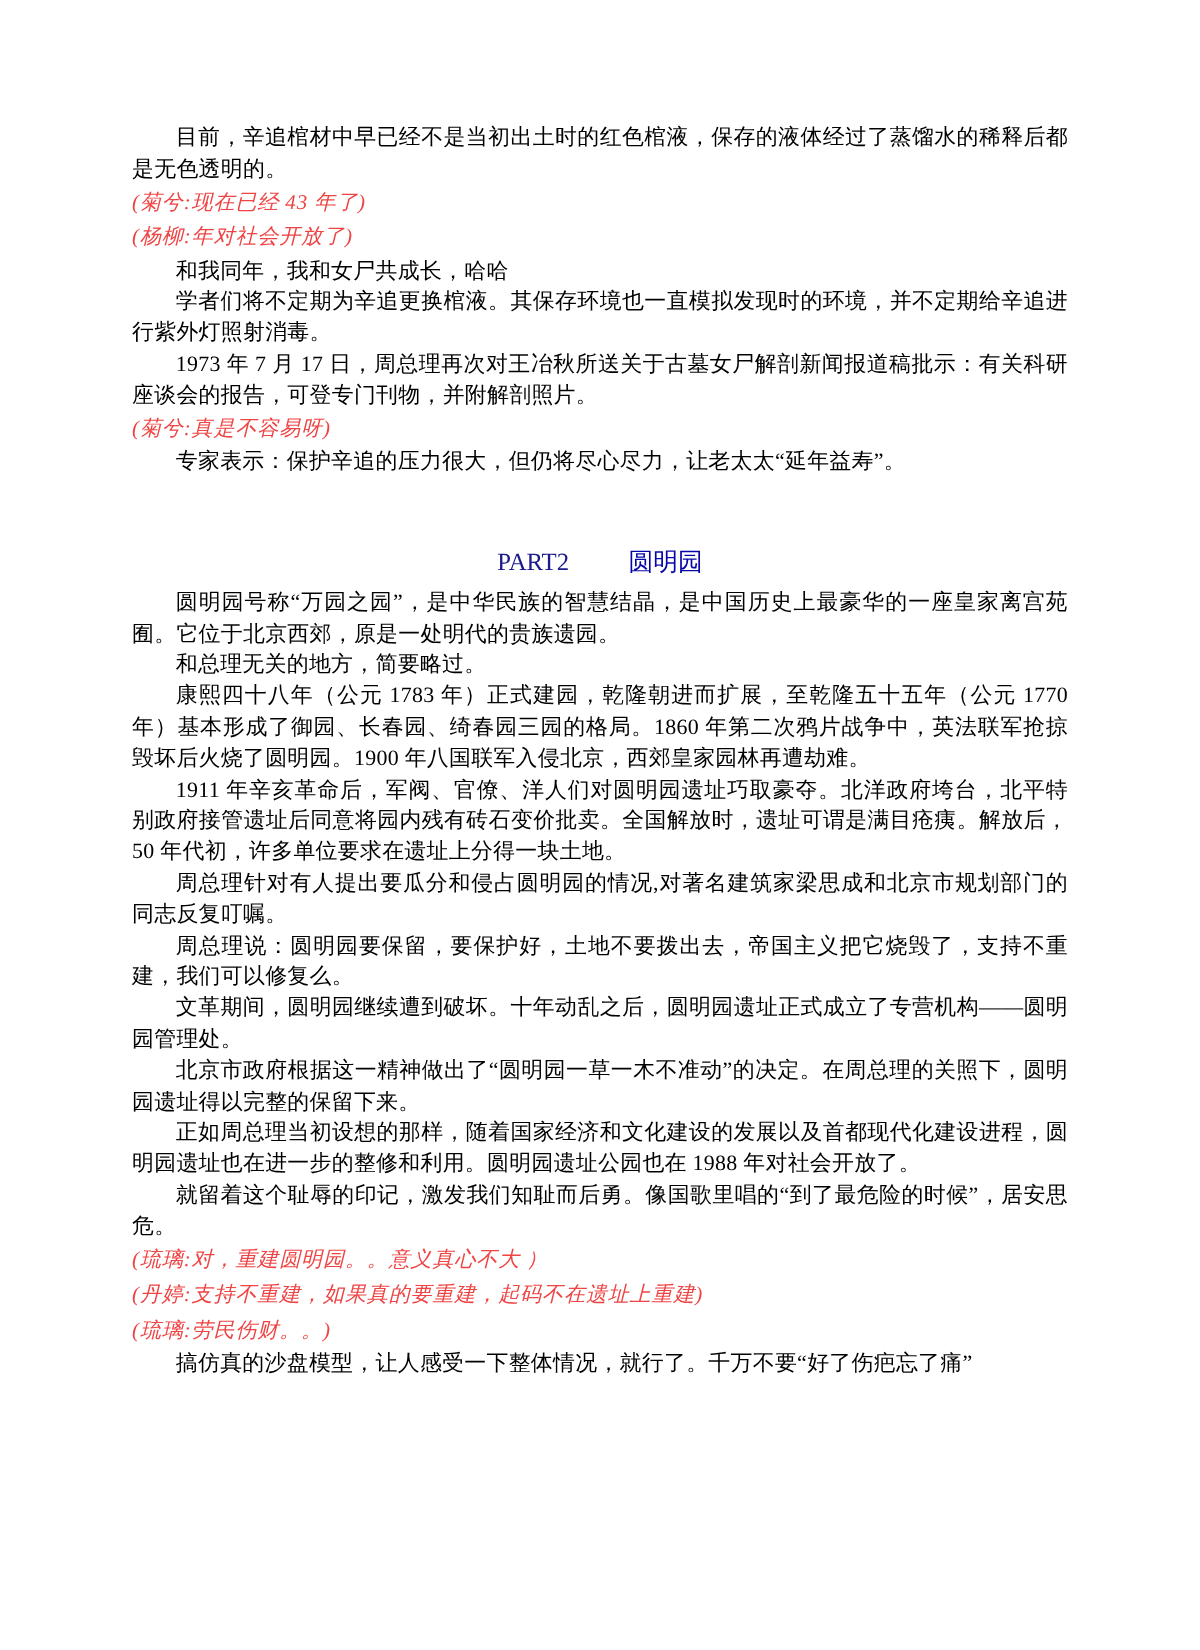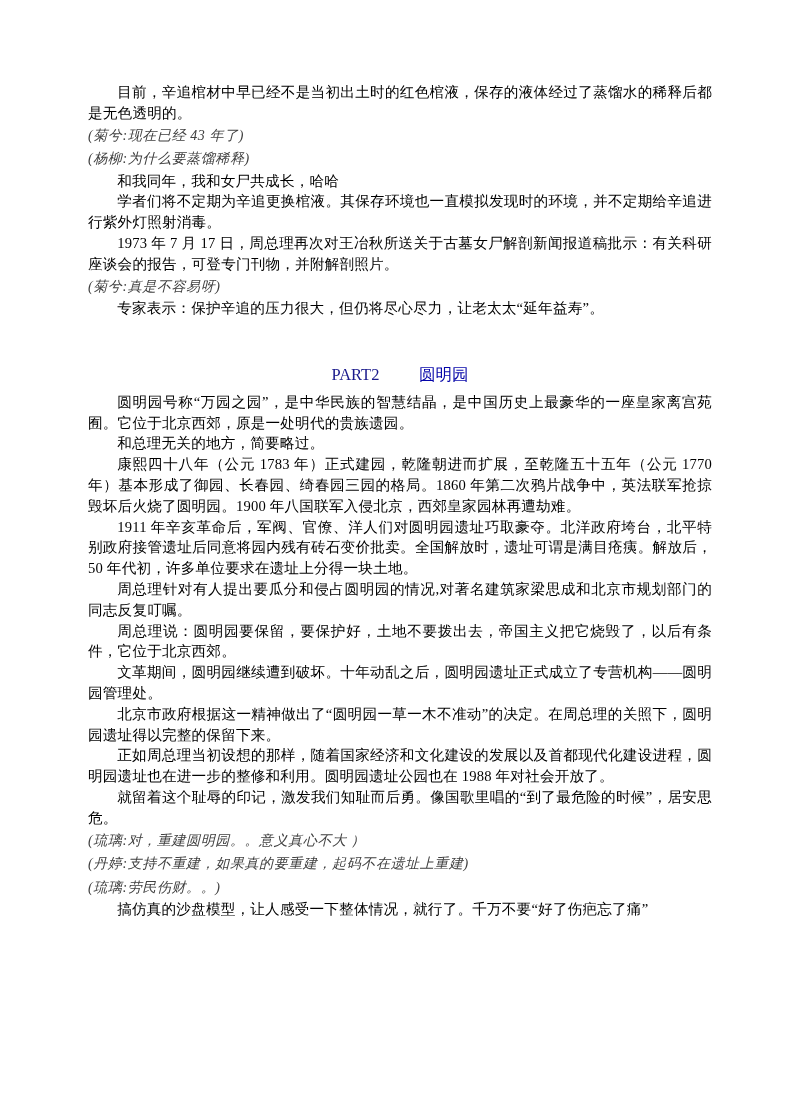--- a/index.html
+++ b/index.html
@@ -26,21 +26,21 @@
     text-align: justify;
     text-indent: 2em;
     letter-spacing: 0.2px;
   }
   p.comment {
     margin: 0;
     padding: 1px 0;
     font-size: 14px;
     line-height: 21.5px;
     font-style: italic;
-    color: #404040;
+    color: #ef4444;
     text-indent: 0;
     letter-spacing: 0.6px;
   }
   h2.part-heading {
     margin: 45px 0 6px 0;
     text-align: center;
     font-weight: normal;
     font-size: 16.5px;
     line-height: 22px;
     color: #1A1A8C;
@@ -52,39 +52,39 @@
   }
 </style>
 </head>
 <body>
 
 <div class="page">
 
   <section>
     <p class="body">目前，辛追棺材中早已经不是当初出土时的红色棺液，保存的液体经过了蒸馏水的稀释后都是无色透明的。</p>
     <p class="comment">(菊兮:现在已经 43 年了)</p>
-    <p class="comment">(杨柳:为什么要蒸馏稀释)</p>
+    <p class="comment">(杨柳:年对社会开放了)</p>
     <p class="body">和我同年，我和女尸共成长，哈哈</p>
     <p class="body">学者们将不定期为辛追更换棺液。其保存环境也一直模拟发现时的环境，并不定期给辛追进行紫外灯照射消毒。</p>
     <p class="body">1973 年 7 月 17 日，周总理再次对王冶秋所送关于古墓女尸解剖新闻报道稿批示：有关科研座谈会的报告，可登专门刊物，并附解剖照片。</p>
     <p class="comment">(菊兮:真是不容易呀)</p>
     <p class="body">专家表示：保护辛追的压力很大，但仍将尽心尽力，让老太太“延年益寿”。</p>
   </section>
 
   <h2 class="part-heading">
     <span>PART2</span><span class="part-title">圆明园</span>
   </h2>
 
   <section>
     <p class="body">圆明园号称“万园之园”，是中华民族的智慧结晶，是中国历史上最豪华的一座皇家离宫苑囿。它位于北京西郊，原是一处明代的贵族遗园。</p>
     <p class="body">和总理无关的地方，简要略过。</p>
     <p class="body">康熙四十八年（公元 1783 年）正式建园，乾隆朝进而扩展，至乾隆五十五年（公元 1770 年）基本形成了御园、长春园、绮春园三园的格局。1860 年第二次鸦片战争中，英法联军抢掠毁坏后火烧了圆明园。1900 年八国联军入侵北京，西郊皇家园林再遭劫难。</p>
     <p class="body">1911 年辛亥革命后，军阀、官僚、洋人们对圆明园遗址巧取豪夺。北洋政府垮台，北平特别政府接管遗址后同意将园内残有砖石变价批卖。全国解放时，遗址可谓是满目疮痍。解放后，50 年代初，许多单位要求在遗址上分得一块土地。</p>
     <p class="body">周总理针对有人提出要瓜分和侵占圆明园的情况,对著名建筑家梁思成和北京市规划部门的同志反复叮嘱。</p>
-    <p class="body">周总理说：圆明园要保留，要保护好，土地不要拨出去，帝国主义把它烧毁了，以后有条件，它位于北京西郊。</p>
+    <p class="body">周总理说：圆明园要保留，要保护好，土地不要拨出去，帝国主义把它烧毁了，支持不重建，我们可以修复么。</p>
     <p class="body">文革期间，圆明园继续遭到破坏。十年动乱之后，圆明园遗址正式成立了专营机构——圆明园管理处。</p>
     <p class="body">北京市政府根据这一精神做出了“圆明园一草一木不准动”的决定。在周总理的关照下，圆明园遗址得以完整的保留下来。</p>
     <p class="body">正如周总理当初设想的那样，随着国家经济和文化建设的发展以及首都现代化建设进程，圆明园遗址也在进一步的整修和利用。圆明园遗址公园也在 1988 年对社会开放了。</p>
     <p class="body">就留着这个耻辱的印记，激发我们知耻而后勇。像国歌里唱的“到了最危险的时候”，居安思危。</p>
     <p class="comment">(琉璃:对，重建圆明园。。意义真心不大 ）</p>
     <p class="comment">(丹婷:支持不重建，如果真的要重建，起码不在遗址上重建)</p>
     <p class="comment">(琉璃:劳民伤财。。)</p>
     <p class="body">搞仿真的沙盘模型，让人感受一下整体情况，就行了。千万不要“好了伤疤忘了痛”</p>
   </section>
 

